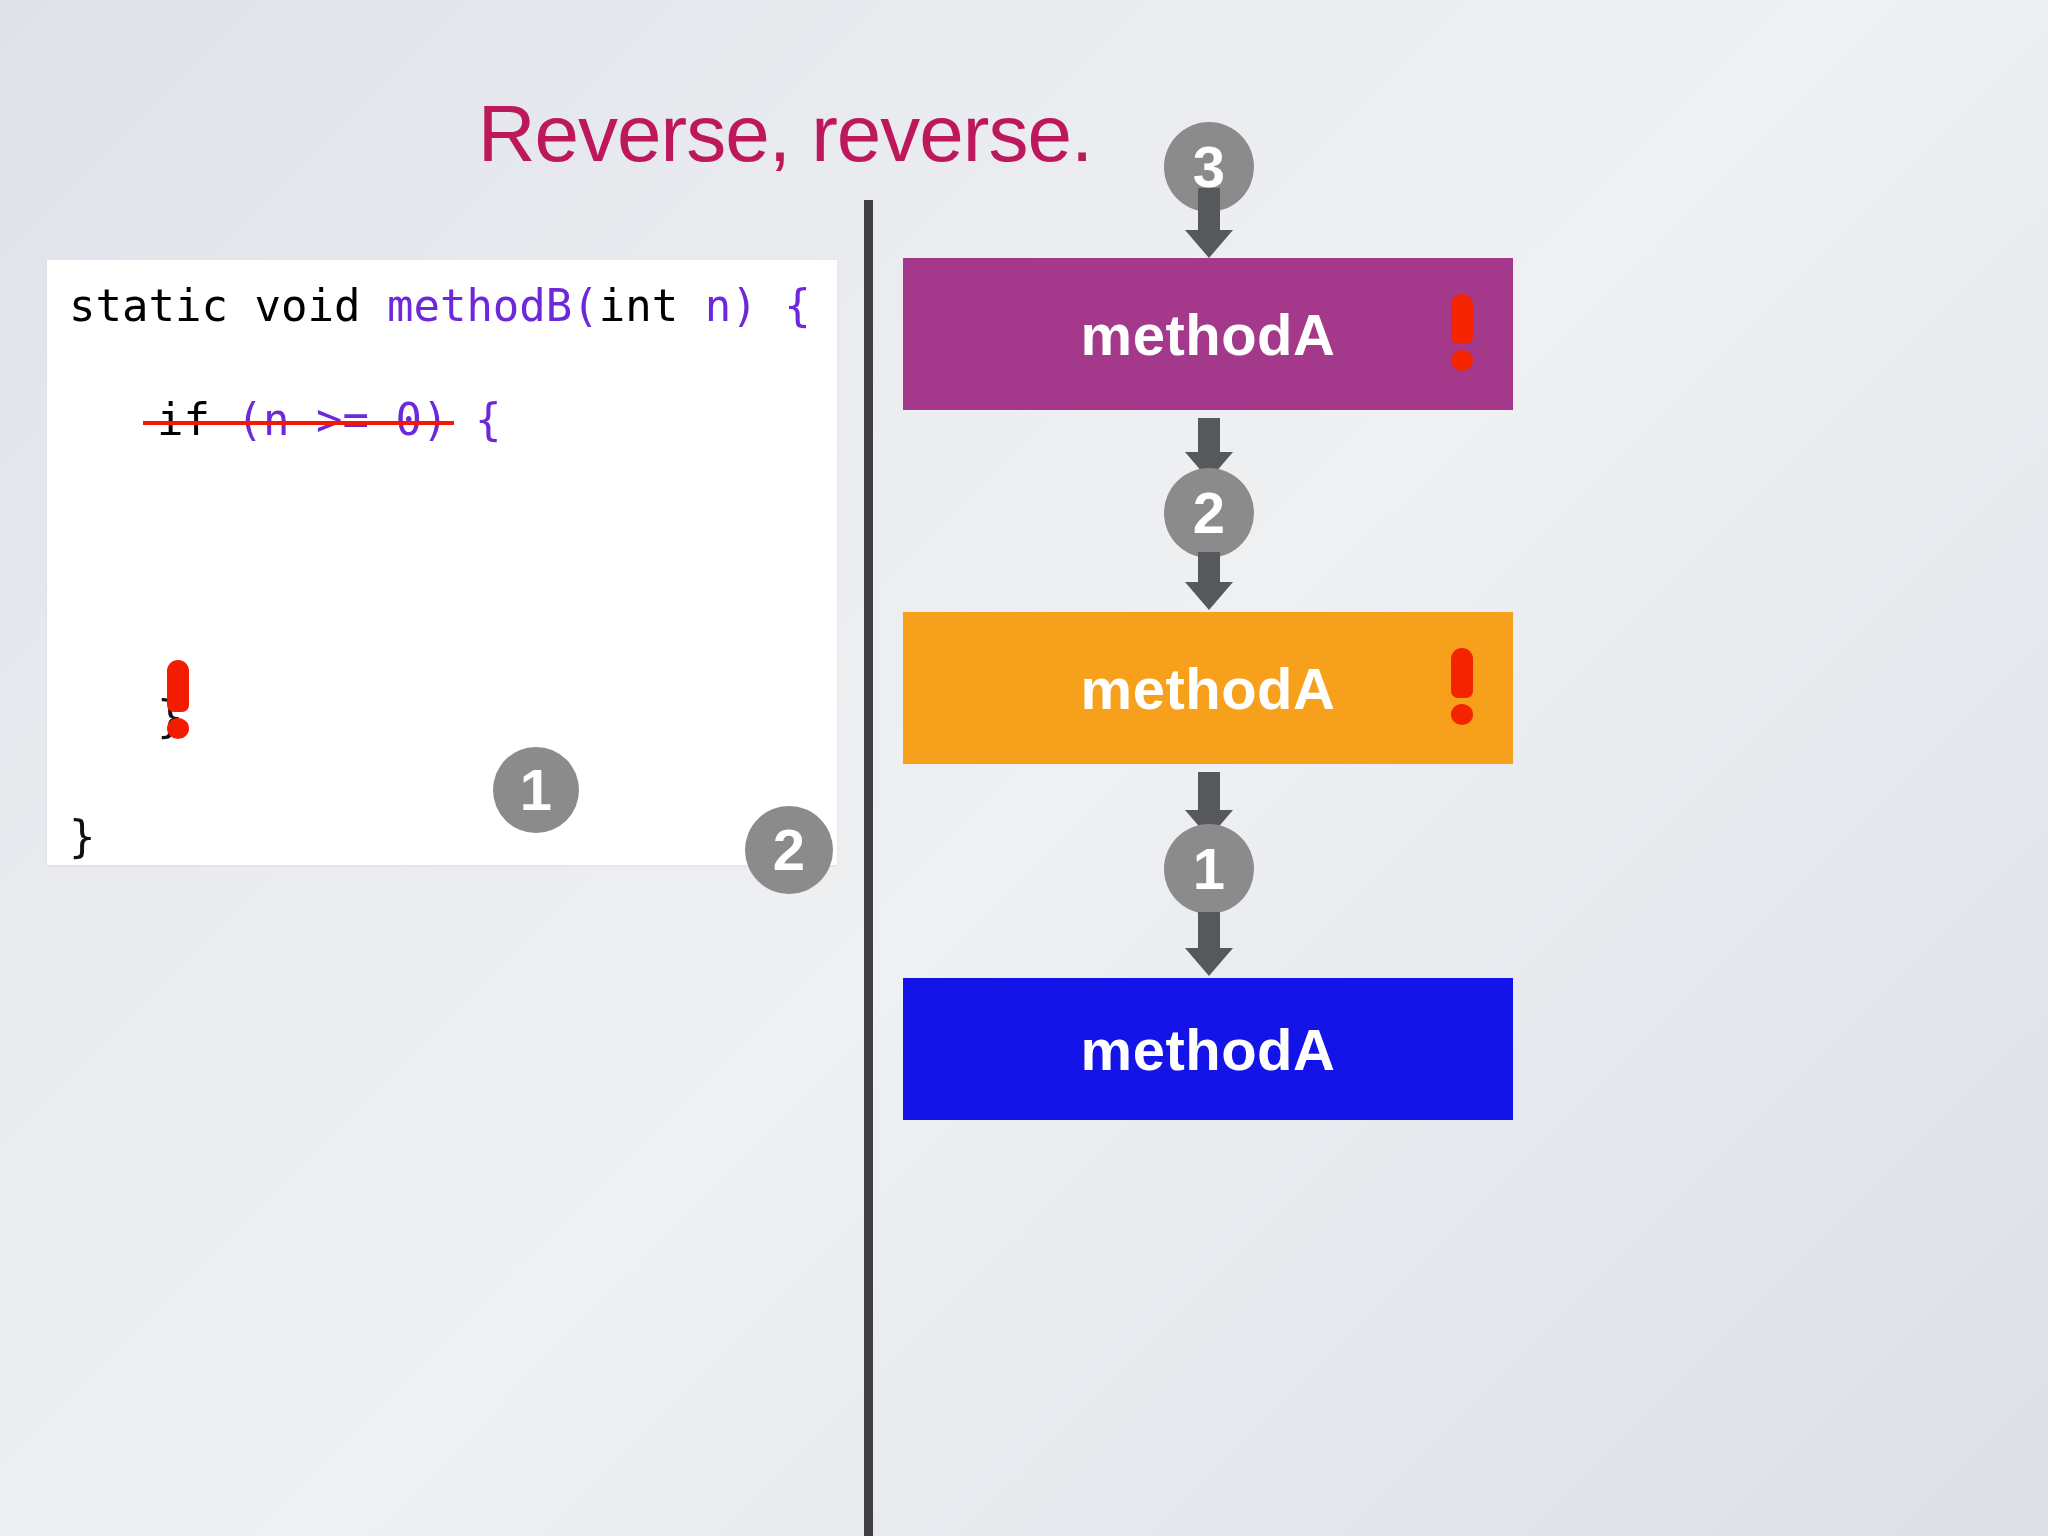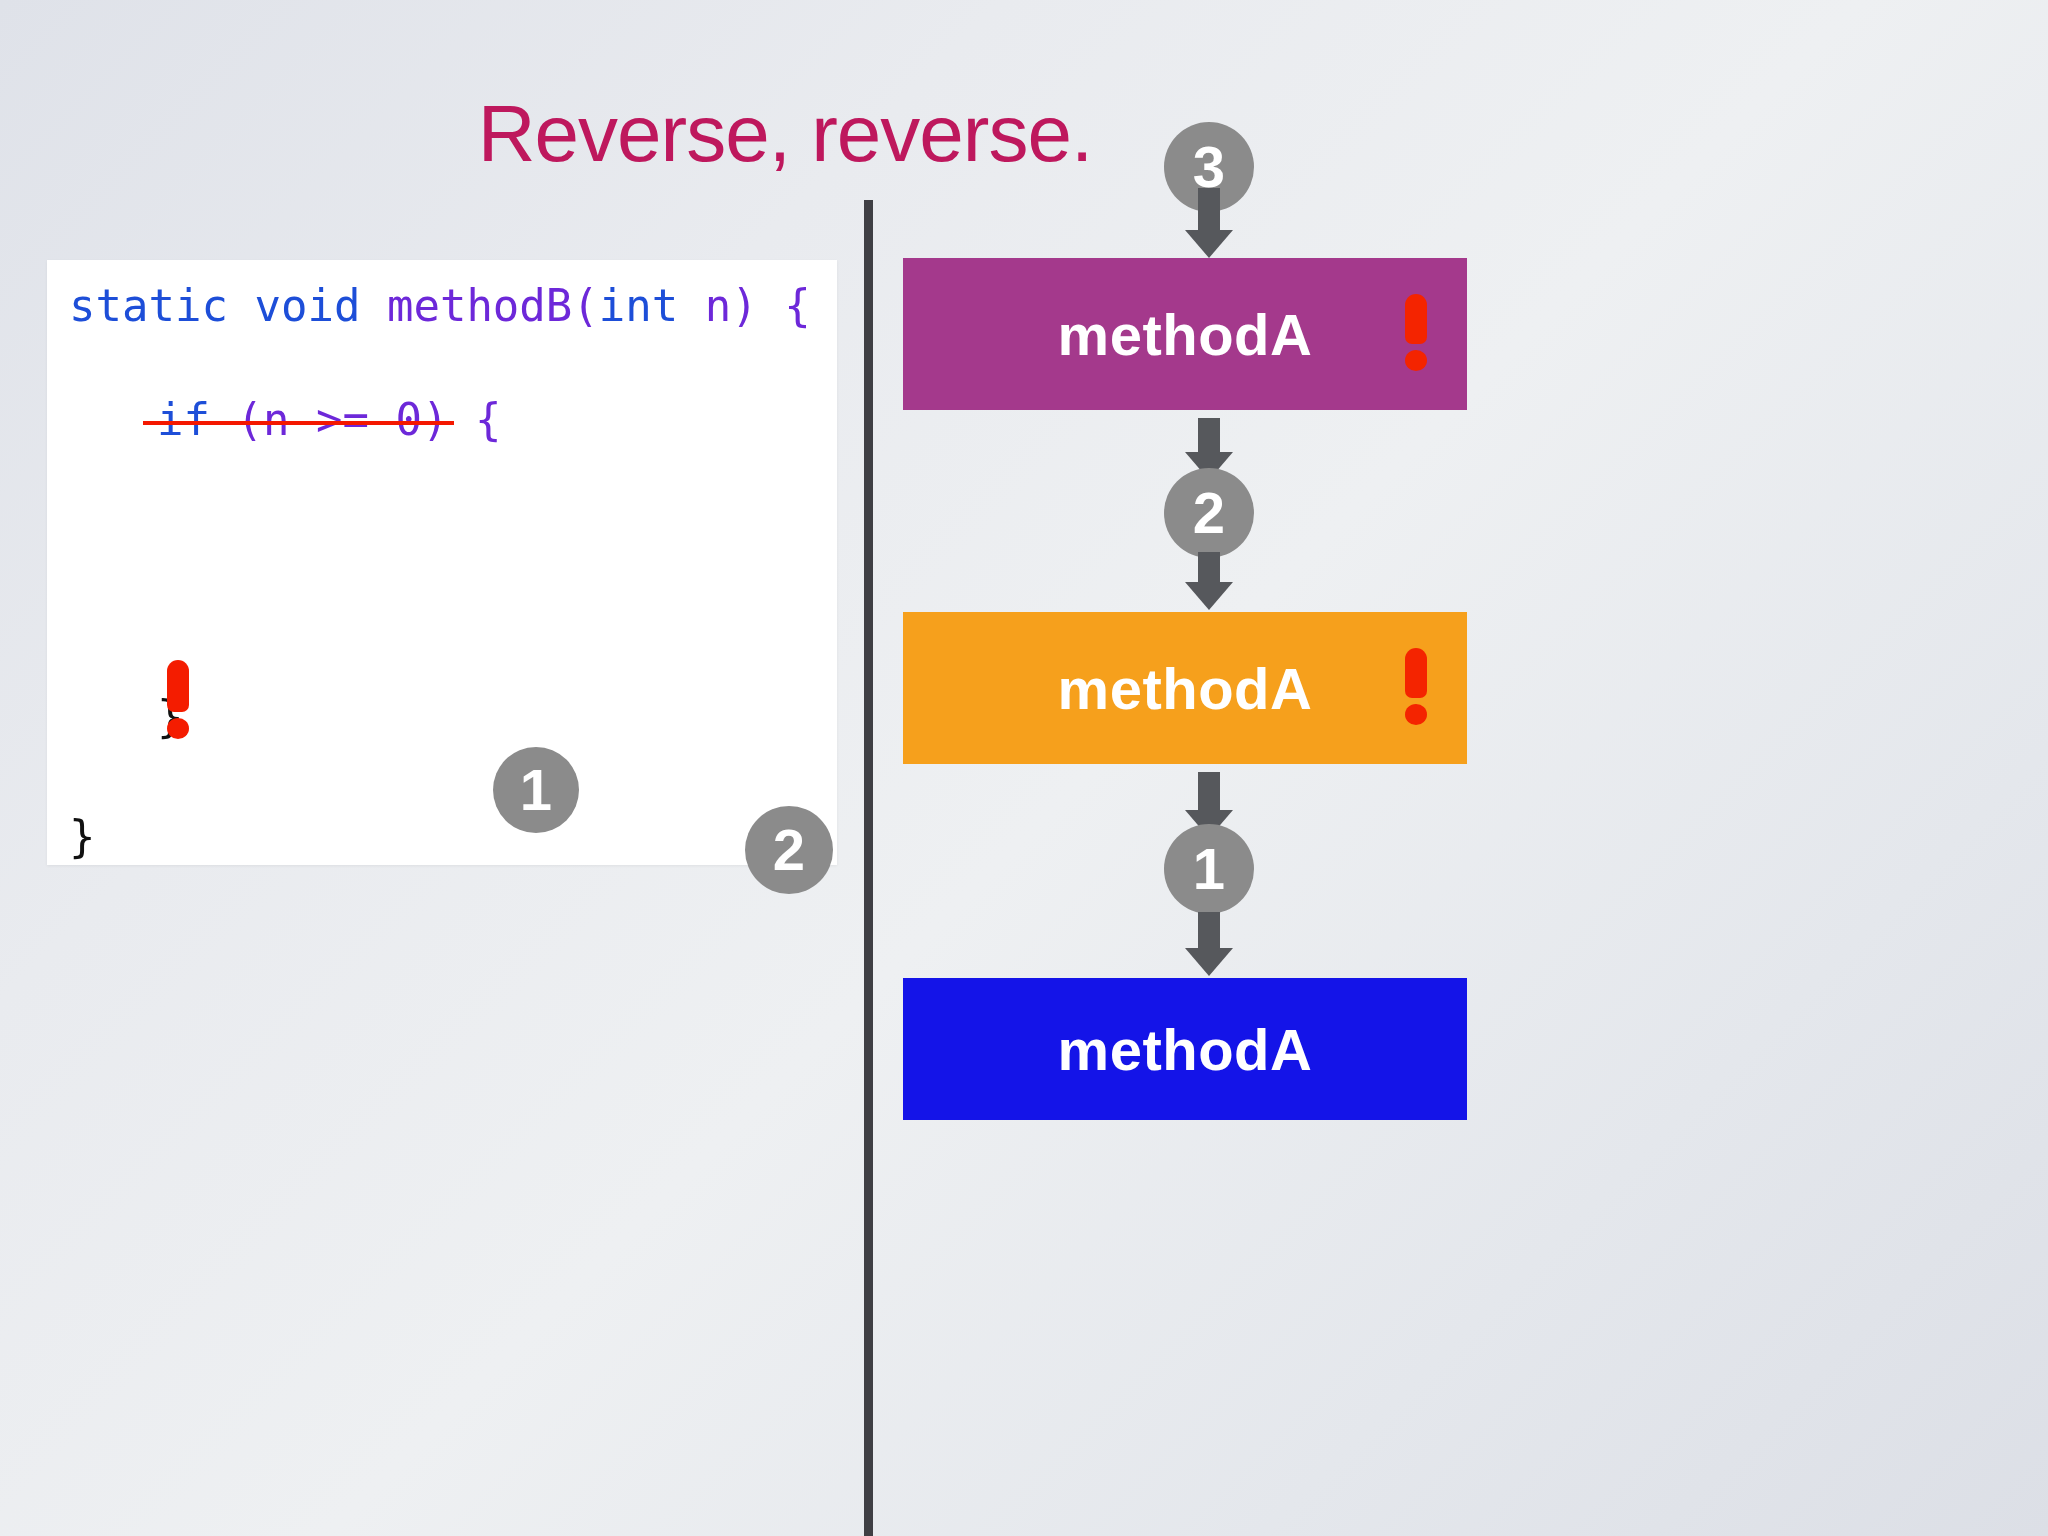--- a/index.html
+++ b/index.html
@@ -58,21 +58,21 @@
     position: absolute;
     white-space: pre;
   }
   .ln1  { left: 0px;   top: 14px; }
   .ln2  { left: 88px;  top: 128px; text-align: right; }
   .ln3  { left: 136px; top: 248px; }
   .ln4  { left: 136px; top: 310px; }
   .ln5  { left: 88px;  top: 425px; }
   .ln6  { left: 0px;   top: 545px; }
 
-  .kw     { color: #1d4ed8; }
+  .kw     { color: #000000; }
   .ident  { color: #6d28d9; }
   .blue   { color: #1313e0; }
 
   .struck {
     position: relative;
     display: inline-block;
   }
   .struck::after {
     content: "";
     position: absolute;
@@ -152,21 +152,21 @@
   .diagram {
     position: absolute;
     left: 880px;
     top: 0;
     width: 1168px;
     height: 1536px;
   }
   .stack-box {
     position: absolute;
     left: 23px;
-    width: 564px;
+    width: 610px;
     height: 152px;
     display: flex;
     align-items: center;
     justify-content: center;
   }
   .stack-box .box-label {
     color: #ffffff;
     font-size: 58px;
     font-weight: 700;
     letter-spacing: 0.5px;

